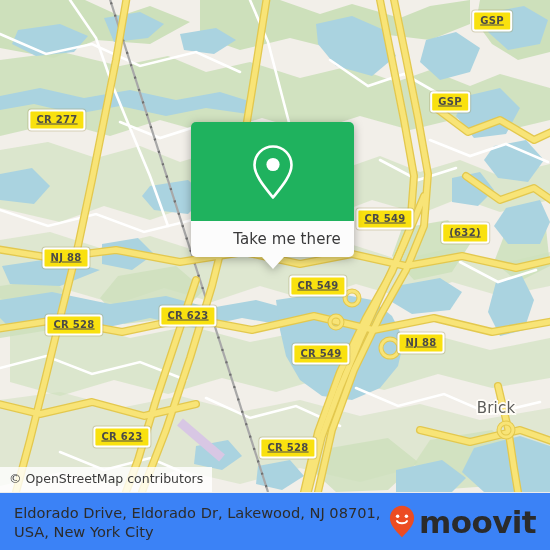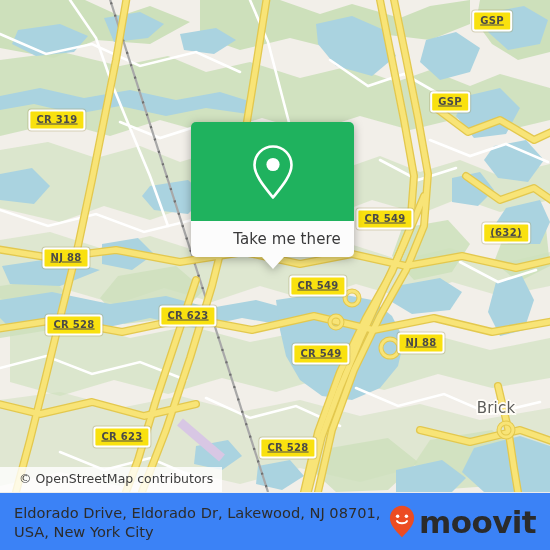--- a/index.html
+++ b/index.html
@@ -78,21 +78,21 @@
   
   .attribution {
     position: absolute;
     left: 0;
     bottom: 0;
     background: rgba(255,255,255,.80);
     color: #3c3c3c;
     font-family: "DejaVu Sans", sans-serif;
     font-size: 12.5px;
     line-height: 1;
-    padding: 6px 9px 7px 19px;
+    padding: 6px 9px 7px 9px;
     white-space: nowrap;
     margin-top: 28px;
   }
 
   
   .callout {
     position: absolute;
     left: 191px;
     top: 122px;
     width: 163px;
@@ -355,23 +355,23 @@
             <circle cx="336" cy="322" r="6"></circle>
             <circle cx="506" cy="430" r="7"></circle>
           </g>
         </g>
 
       </g>
     </svg>
 
     <div class="shield" style="left:492px;top:21px;">GSP</div>
     <div class="shield" style="left:450px;top:102px;">GSP</div>
-    <div class="shield" style="left:57px;top:120px;">CR 319</div>
+    <div class="shield" style="left:57px;top:120px;">CR 277</div>
     <div class="shield" style="left:385px;top:219px;">CR 549</div>
-    <div class="shield" style="left:506px;top:233px;">(632)</div>
+    <div class="shield" style="left:465px;top:233px;">(632)</div>
     <div class="shield" style="left:66px;top:258px;">NJ 88</div>
     <div class="shield" style="left:318px;top:286px;">CR 549</div>
     <div class="shield" style="left:188px;top:316px;">CR 623</div>
     <div class="shield" style="left:74px;top:325px;">CR 528</div>
     <div class="shield" style="left:321px;top:354px;">CR 549</div>
     <div class="shield" style="left:421px;top:343px;">NJ 88</div>
     <div class="shield" style="left:122px;top:437px;">CR 623</div>
     <div class="shield" style="left:288px;top:448px;">CR 528</div>
 
     <div class="place" style="left:488px;top:408px;">Brick</div>

